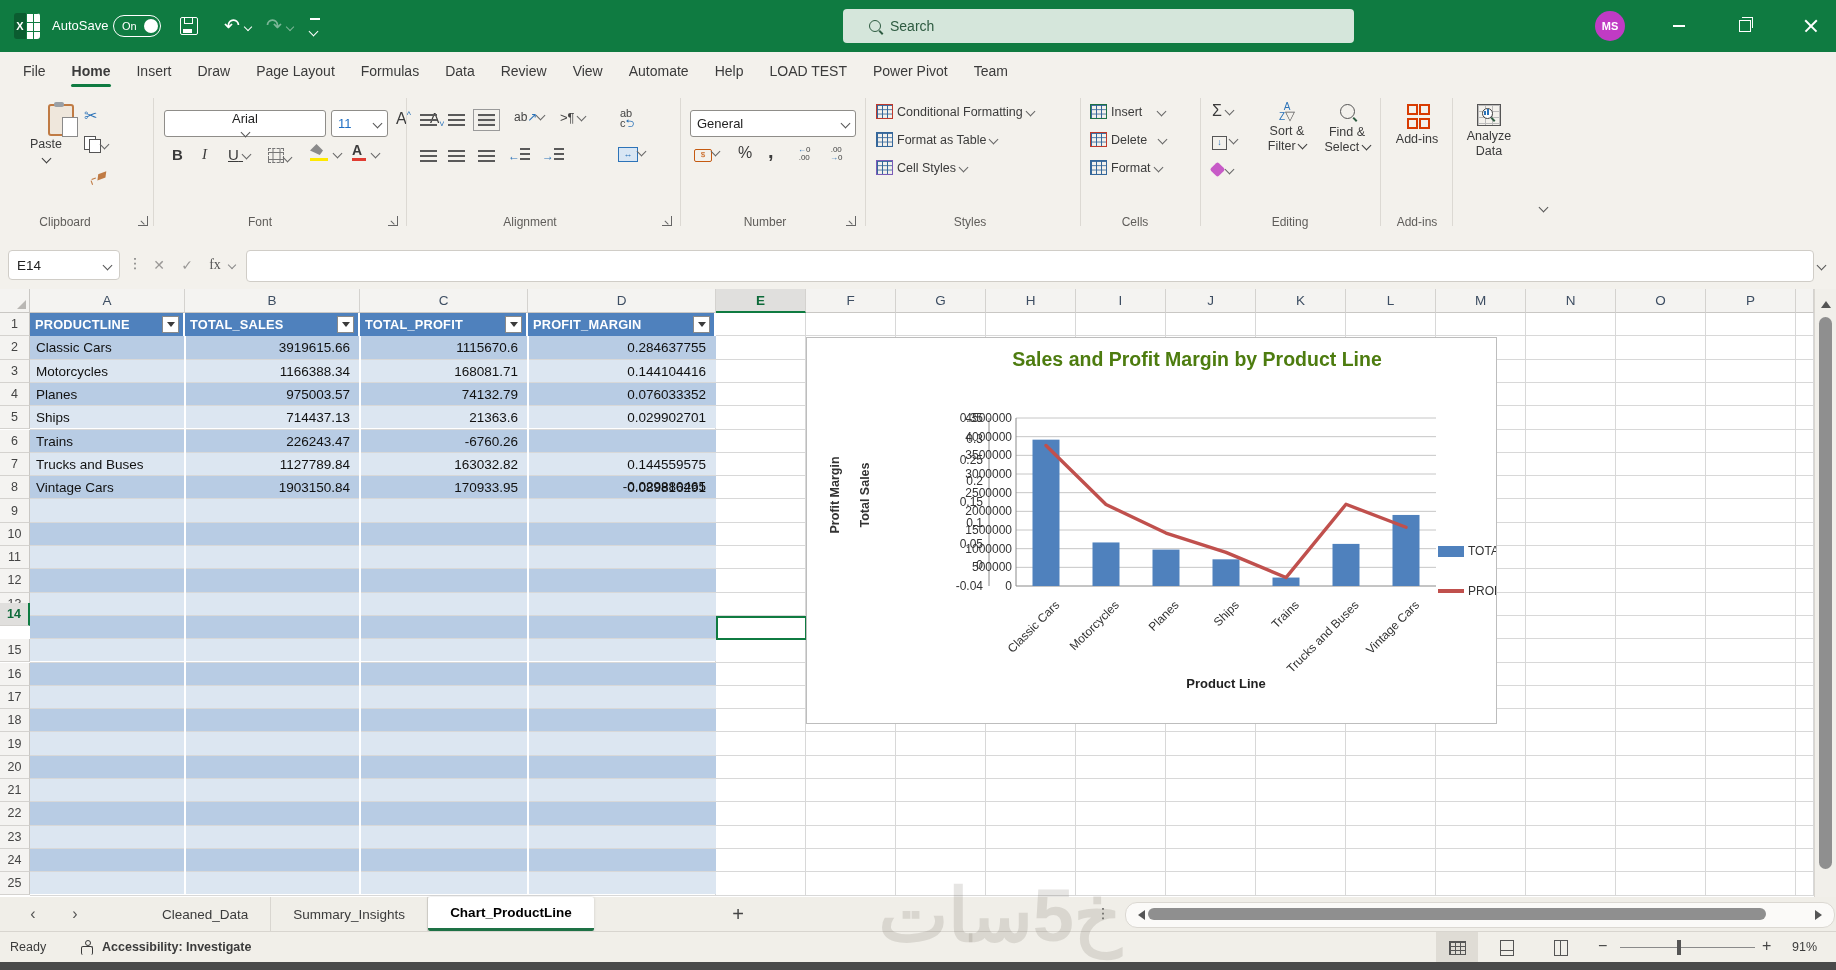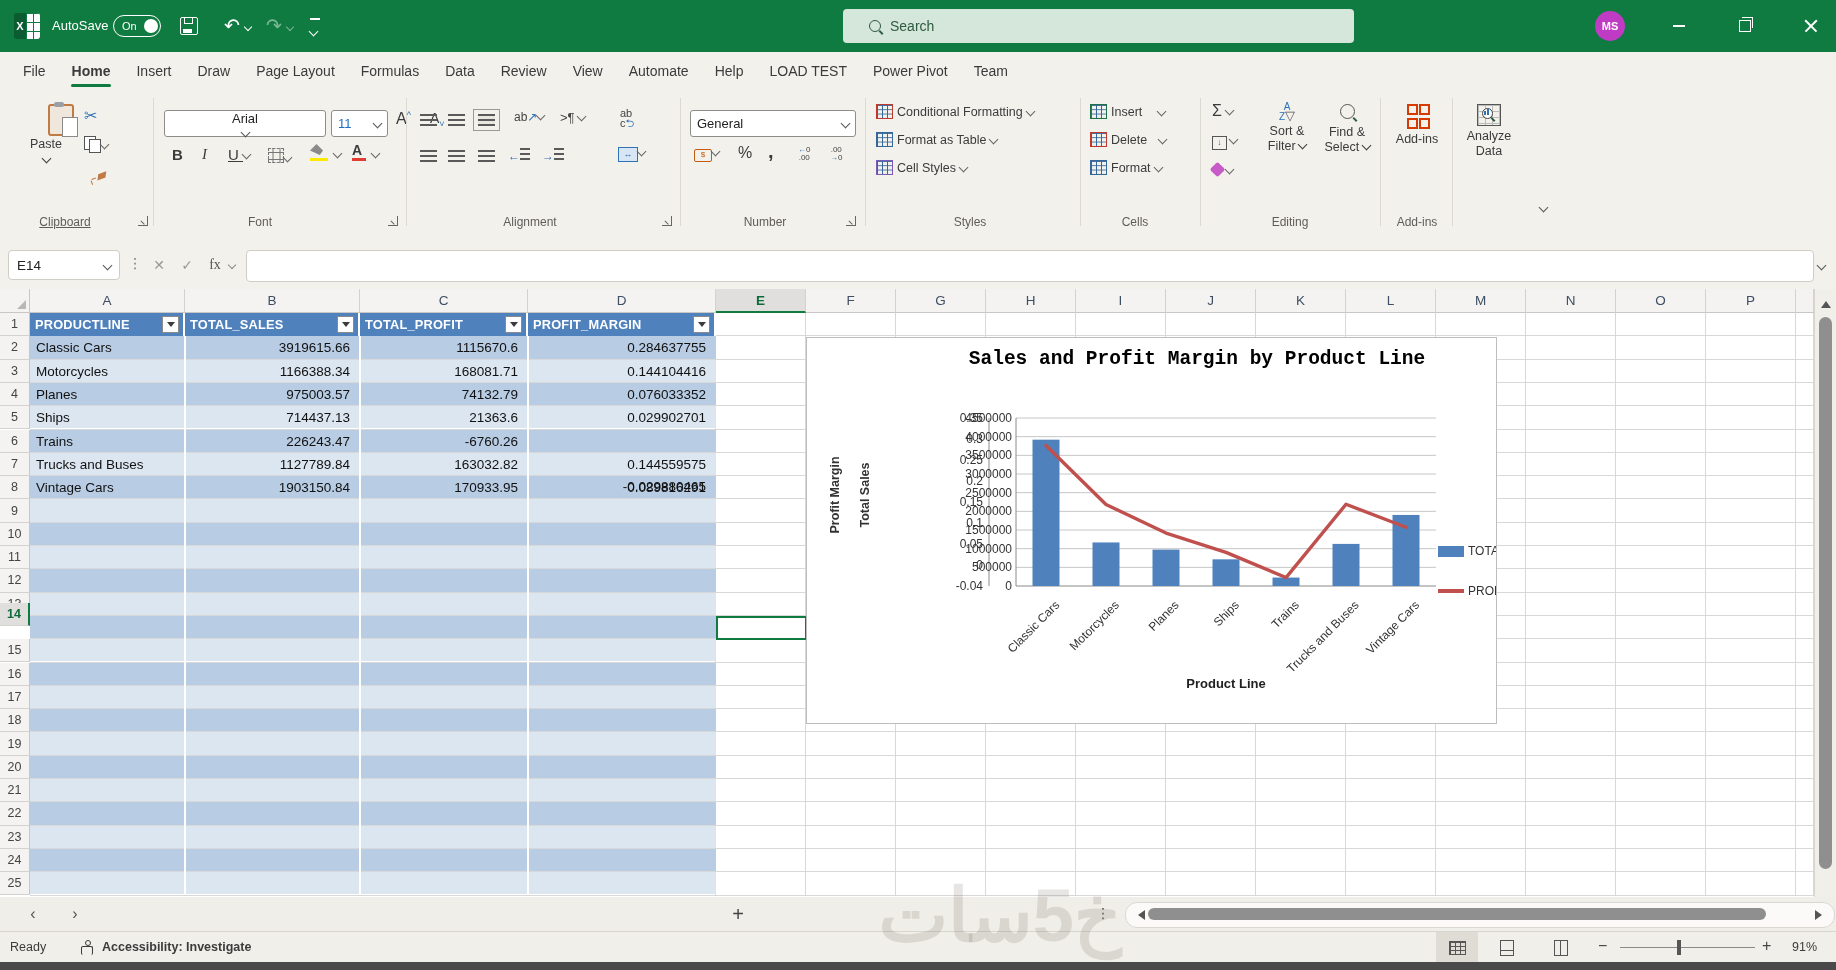--- a/index.html
+++ b/index.html
@@ -82,21 +82,21 @@
   .filterbtn{position:absolute;right:4px;top:3px;width:17px;height:17px;background:#fff;border:1px solid #8a8a8a;box-sizing:border-box;display:flex;align-items:center;justify-content:center;}
   .filterbtn::after{content:'';border:4px solid transparent;border-top:5px solid #3b3b3b;margin-top:4px;}
   .band{left:30px;width:686px;height:22.3px;}
   .tsep{top:337px;width:2px;background:#fff;}
   .cell-txt{height:23.3px;font-size:13.5px;color:#111;display:flex;align-items:center;box-sizing:border-box;}
   .num{justify-content:flex-end;padding-right:10px;}
   .txt{padding-left:6px;}
   #selcell{border:2px solid #0F7B41;background:#fff;box-sizing:border-box;}
   
   #chart{left:806px;top:48px;width:691px;height:387px;background:#fff;border:1.5px solid #BDBDBD;box-sizing:border-box;overflow:hidden;}
-  #chart-title{left:100px;top:10px;width:580px;text-align:center;font-size:19.5px;font-weight:bold;color:#000000;font-family:Liberation Mono, monospace;}
+  #chart-title{left:100px;top:10px;width:580px;text-align:center;font-size:19.5px;font-weight:bold;color:#4d7c0f;font-family:Liberation Sans, sans-serif;}
   .tick{width:62px;text-align:right;font-size:12px;color:#333;}
   .cat{font-size:12px;color:#333;white-space:nowrap;transform:rotate(-45deg);transform-origin:100% 0;}
   .axlab{font-size:12.5px;font-weight:bold;color:#333;transform:rotate(-90deg);transform-origin:center;white-space:nowrap;}
   #xlabel{font-size:13px;font-weight:bold;color:#222;}
   .legtxt{font-size:12px;color:#333;white-space:nowrap;}
   
   #vscroll{left:1814px;top:289px;width:22px;height:608px;background:#F1EFEA;border-left:1px solid #D9D6D0;box-sizing:border-box;}
   .tri-up{left:6px;top:7px;border:5px solid transparent;border-bottom:7px solid #555;}
   #vthumb{left:4px;top:28px;width:13px;height:552px;background:#8F8F8F;border-radius:7px;}
   
@@ -191,21 +191,21 @@
 <div class="abs" id="ribbon">
 
   <div class="abs bigbtn" style="left:18px;top:12px;width:56px;">
     <span class="clipbrd abs" style="left:15px;top:2px;position:relative;display:block;"></span>
     <span>Paste</span>
       <span class="chev"></span>
   </div>
   <div class="abs" style="left:84px;top:16px;color:#2C73B8;font-size:16px;">✂</div>
   <div class="abs" style="left:84px;top:46px;"><span style="display:inline-block;width:10px;height:12px;border:1.4px solid #555;background:#fff;"></span><span style="display:inline-block;width:10px;height:12px;border:1.4px solid #555;background:#fff;margin-left:-7px;position:relative;top:3px;"></span><span class="chev" style="color:#666;"></span></div>
   <div class="abs" style="left:84px;top:78px;color:#C07B44;font-size:15px;transform:rotate(-20deg);">⌌▰</div>
-  <div class="abs glabel" style="left:20px;width:90px;text-decoration:underline;">Clipboard</div>
+  <div class="abs glabel" style="left:20px;width:90px;">Clipboard</div>
   <div class="abs launch" style="left:138px;"></div>
   <div class="abs gdiv" style="left:153px;"></div>
 
   <div class="abs combo" style="left:164px;top:20px;width:162px;height:27px;flex-direction:column;">
       <span>Arial</span>
       <span class="chev" style="color:#555;"></span>
     </div>
   <div class="abs combo" style="left:331px;top:20px;width:57px;height:27px;">
       <span style="color:#1f6fc4;">11</span>
       <span class="chev" style="color:#555;"></span>
@@ -546,20 +546,25 @@
 </div>
 
 <div class="abs" id="vscroll">
   <div class="abs tri-up"></div>
   <div class="abs" id="vthumb"></div>
 </div>
 
 <div class="abs" id="tabbar">
   <div class="abs navarrow" style="left:18px;">‹</div>
   <div class="abs navarrow" style="left:60px;">›</div>
+  <div class="abs" id="stabs">
+      <div class="stab">Cleaned_Data</div>
+      <div class="stab">Summary_Insights</div>
+      <div class="stab active">Chart_ProductLine</div>
+    </div>
   <div class="abs navarrow" style="left:718px;width:40px;" id="addsheet">
       <span>+</span>
     </div>
   <div class="abs" style="left:1096px;top:8px;color:#555;font-size:14px;letter-spacing:1px;">⋮</div>
   <div class="abs" id="hscroll">
     <div class="abs tri-l"></div>
     <div class="abs" id="hthumb"></div>
     <div class="abs tri-r"></div>
   </div>
 </div>

